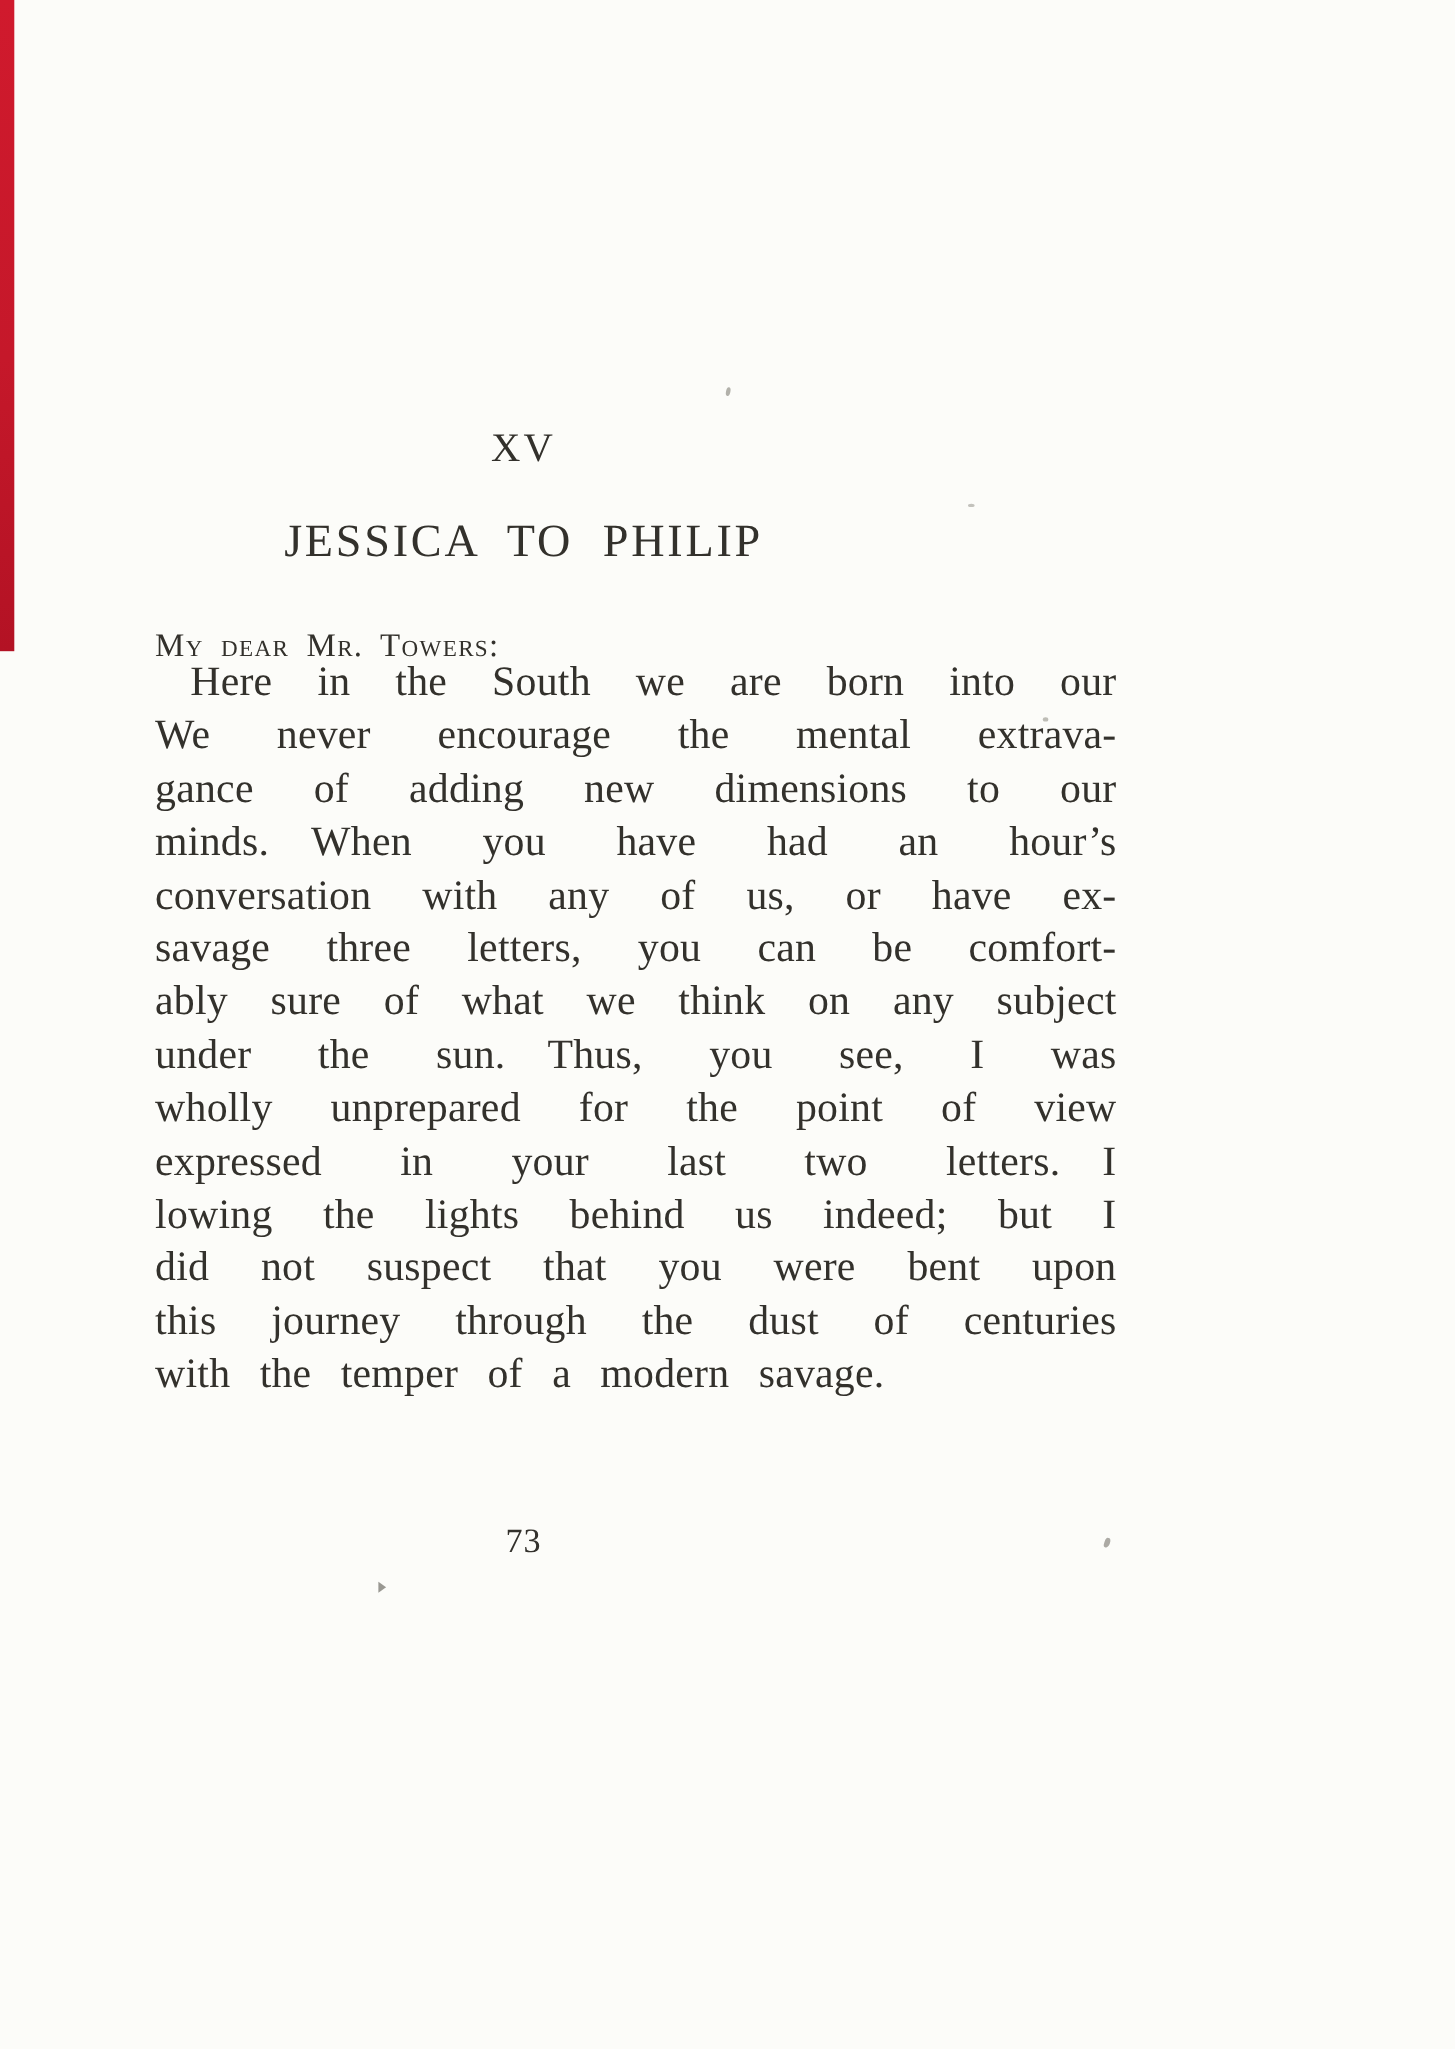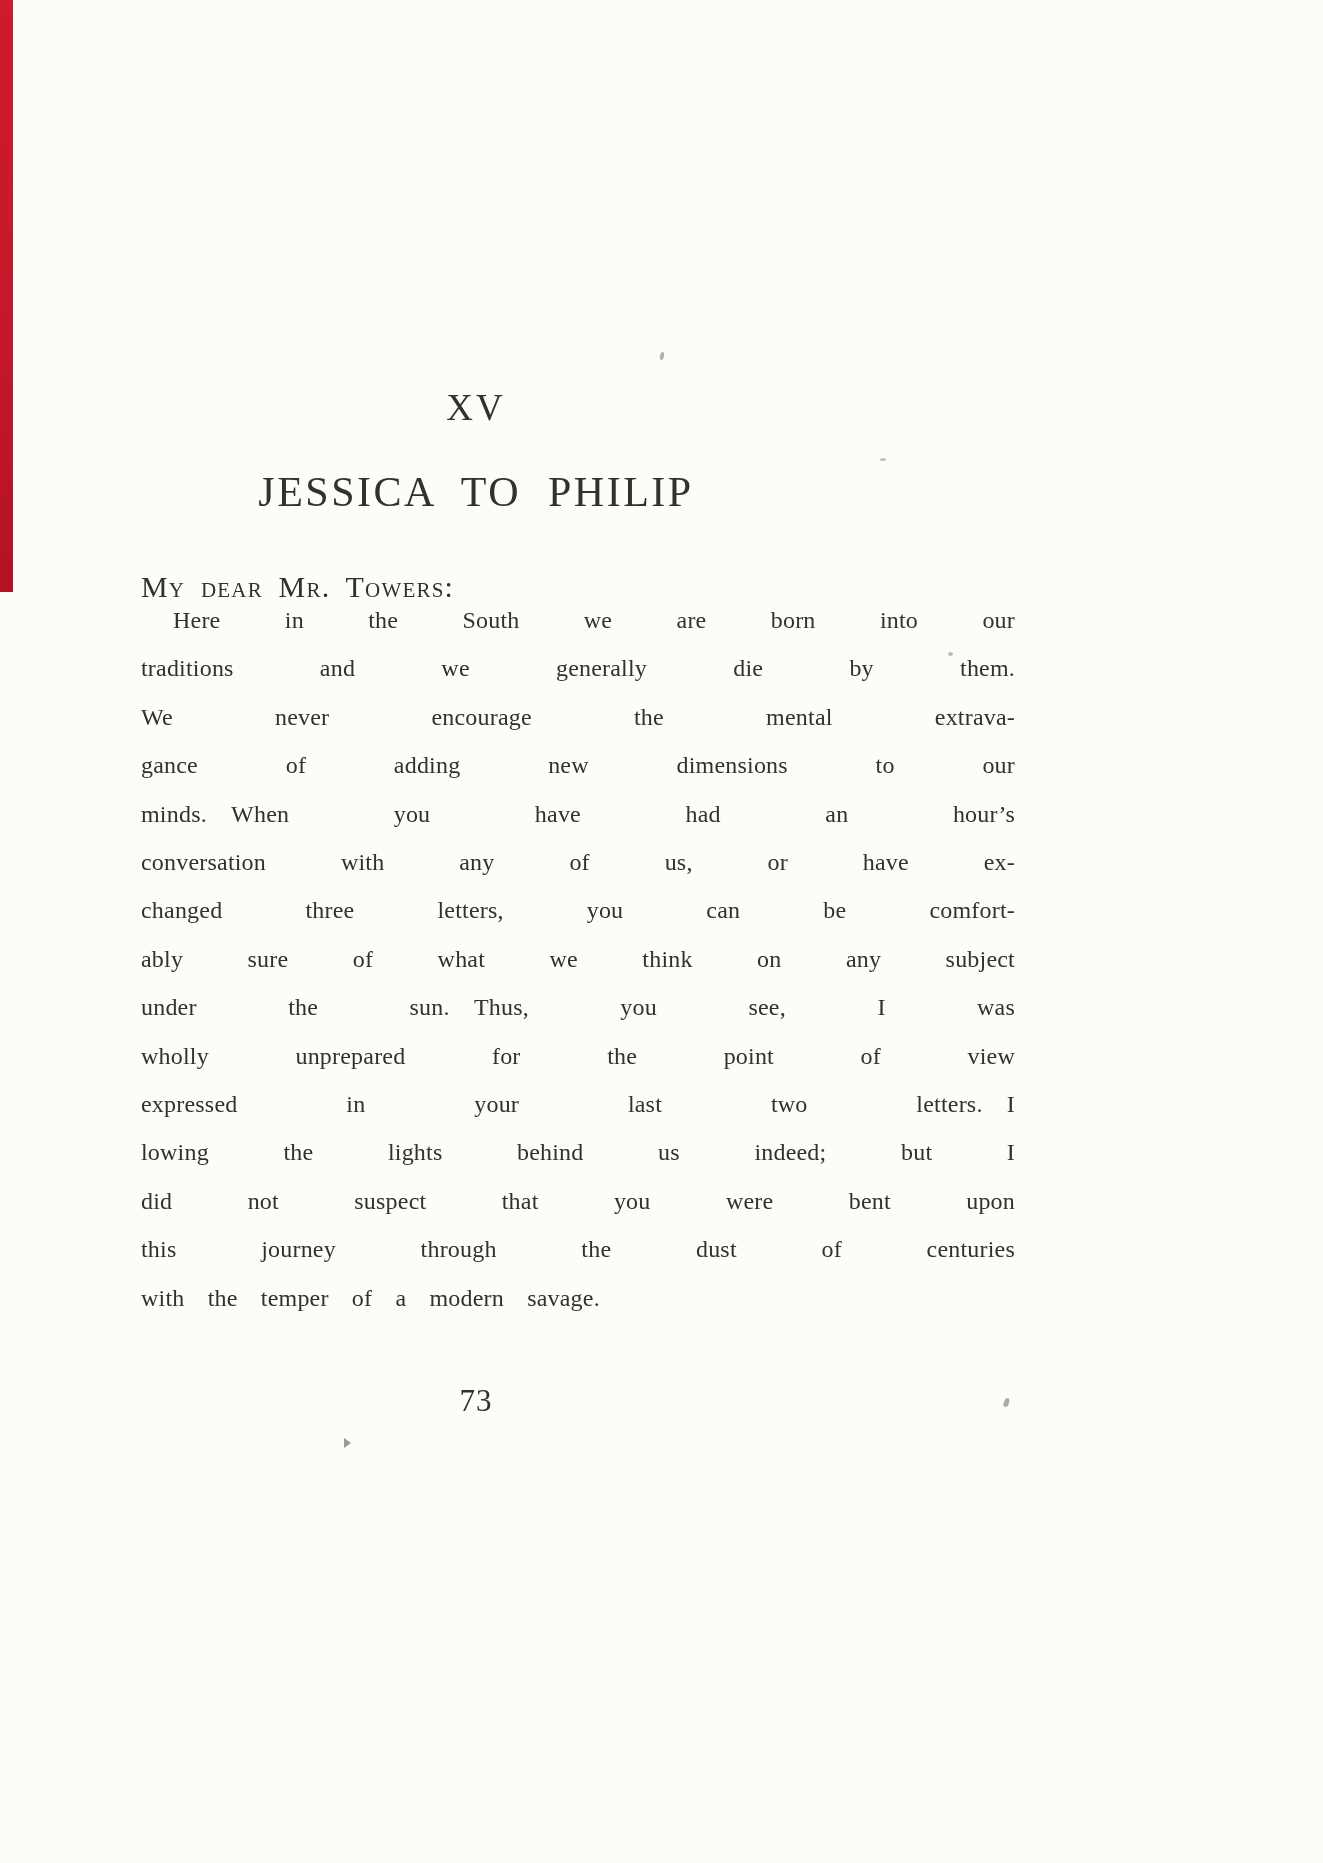--- a/index.html
+++ b/index.html
@@ -51,21 +51,21 @@
     font-size:30px;
     font-variant:small-caps;
     letter-spacing:1.2px;
     word-spacing:7px;
     line-height:1.1;
   }
   .body-text{
     position:absolute;
     left:141px;top:596px;
     width:874px;
-    font-size:24px;
+    font-size:38px;
     line-height:48.4px;
     letter-spacing:0.2px;
   }
   .line{
     text-align:justify;
     text-align-last:justify;
     white-space:normal;
   }
   .line.first{
     text-indent:32px;
@@ -101,26 +101,25 @@
 
   <div class="heading-col">
     <div class="chapter-number">XV</div>
     <div class="chapter-title">JESSICA TO PHILIP</div>
   </div>
 
   <div class="salutation">My dear Mr. Towers:</div>
 
   <div class="body-text">
     <div class="line first">Here in the South we are born into our</div>
-    <div class="line">traditions and we generally die by them.</div>
     <div class="line">We never encourage the mental extrava-</div>
     <div class="line">gance of adding new dimensions to our</div>
     <div class="line">minds. When you have had an hour’s</div>
     <div class="line">conversation with any of us, or have ex-</div>
-    <div class="line">changed three letters, you can be comfort-</div>
+    <div class="line">savage three letters, you can be comfort-</div>
     <div class="line">ably sure of what we think on any subject</div>
     <div class="line">under the sun. Thus, you see, I was</div>
     <div class="line">wholly unprepared for the point of view</div>
     <div class="line">expressed in your last two letters. I</div>
     <div class="line">lowing the lights behind us indeed; but I</div>
     <div class="line">did not suspect that you were bent upon</div>
     <div class="line">this journey through the dust of centuries</div>
     <div class="line last">with the temper of a modern savage.</div>
   </div>
 

